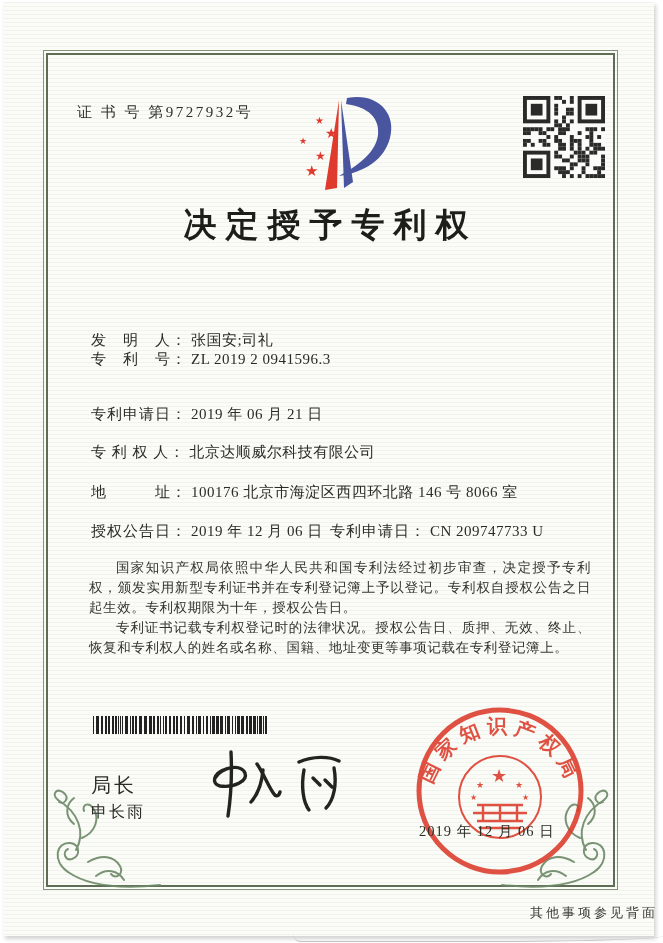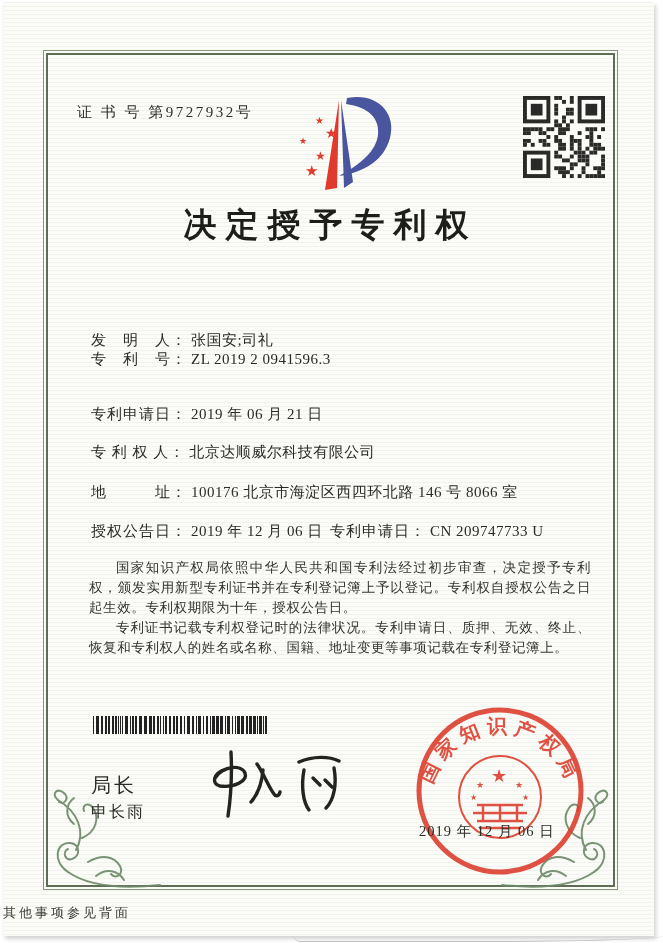--- a/index.html
+++ b/index.html
@@ -25,21 +25,21 @@
   .paras p { text-indent:2em; }
   .barcode { position:absolute; left:90px; top:714px; width:178px; height:18px; font-size:0; }
   .barcode i { display:inline-block; height:100%; background:#222; }
   .signer-title { position:absolute; left:88px; top:770px; font-size:20px; letter-spacing:3px; }
   .signer-name  { position:absolute; left:88px; top:800px; font-size:16px; letter-spacing:2px; }
   .signature { position:absolute; left:198px; top:742px; }
   .seal { position:absolute; left:410px; top:702px; }
   .seal-date { position:absolute; left:416px; top:820px; font-size:14.5px; letter-spacing:1px; color:#2e2d28; }
   .page-info { position:absolute; left:0; top:866px; width:655px; text-align:center;
     font-size:12.5px; letter-spacing:2px; color:#3a3a35; }
-  .back-note { position:absolute; left:0; top:902px; width:655px; text-align:left;
+  .back-note { position:absolute; left:0; top:902px; width:655px; text-align:right;
     font-size:13px; letter-spacing:3px; color:#3a3a35; }
   .corner { position:absolute; }
   .corner-right { transform:scaleX(-1); }
   .scanner-edge { position:absolute; left:290px; top:928px; width:370px; height:12px;
     border-bottom:1px solid #c2c2be; border-radius:0 0 50% 8px; }
 </style>
 </head>
 <body>
 
 <div class="paper">
@@ -240,21 +240,21 @@
   </div>
   <div class="row" style="top:520px">
     <span class="flabel">授权公告日：</span><span class="fvalue">2019 年 12 月 06 日</span>
   </div>
   <div class="row" style="left:327px; top:520px">
     <span class="flabel">专利申请日：</span><span class="fvalue">CN 209747733 U</span>
   </div>
 
   <div class="paras">
     <p>国家知识产权局依照中华人民共和国专利法经过初步审查，决定授予专利权，颁发实用新型专利证书并在专利登记簿上予以登记。专利权自授权公告之日起生效。专利权期限为十年，授权公告日。</p>
-    <p>专利证书记载专利权登记时的法律状况。专利申请日、质押、无效、终止、恢复和专利权人的姓名或名称、国籍、地址变更等事项记载在专利登记簿上。</p>
+    <p>专利证书记载专利权登记时的法律状况。授权公告日、质押、无效、终止、恢复和专利权人的姓名或名称、国籍、地址变更等事项记载在专利登记簿上。</p>
   </div>
 
   <div class="barcode" id="barcode"><i style="width: 1px; margin-right: 2px;"></i><i style="width: 3px; margin-right: 2px;"></i><i style="width: 2px; margin-right: 2px;"></i><i style="width: 2px; margin-right: 1px;"></i><i style="width: 2px; margin-right: 2px;"></i><i style="width: 2px; margin-right: 1px;"></i><i style="width: 2px; margin-right: 1px;"></i><i style="width: 1px; margin-right: 1px;"></i><i style="width: 1px; margin-right: 1px;"></i><i style="width: 1px; margin-right: 2px;"></i><i style="width: 3px; margin-right: 2px;"></i><i style="width: 1px; margin-right: 1px;"></i><i style="width: 2px; margin-right: 1px;"></i><i style="width: 2px; margin-right: 2px;"></i><i style="width: 3px; margin-right: 2px;"></i><i style="width: 3px; margin-right: 2px;"></i><i style="width: 3px; margin-right: 1px;"></i><i style="width: 2px; margin-right: 2px;"></i><i style="width: 2px; margin-right: 1px;"></i><i style="width: 1px; margin-right: 2px;"></i><i style="width: 1px; margin-right: 1px;"></i><i style="width: 2px; margin-right: 2px;"></i><i style="width: 2px; margin-right: 2px;"></i><i style="width: 2px; margin-right: 1px;"></i><i style="width: 2px; margin-right: 2px;"></i><i style="width: 2px; margin-right: 2px;"></i><i style="width: 1px; margin-right: 2px;"></i><i style="width: 3px; margin-right: 2px;"></i><i style="width: 2px; margin-right: 2px;"></i><i style="width: 1px; margin-right: 1px;"></i><i style="width: 3px; margin-right: 2px;"></i><i style="width: 1px; margin-right: 2px;"></i><i style="width: 2px; margin-right: 2px;"></i><i style="width: 1px; margin-right: 1px;"></i><i style="width: 3px; margin-right: 1px;"></i><i style="width: 3px; margin-right: 1px;"></i><i style="width: 3px; margin-right: 2px;"></i><i style="width: 1px; margin-right: 1px;"></i><i style="width: 3px; margin-right: 2px;"></i><i style="width: 1px; margin-right: 2px;"></i><i style="width: 1px; margin-right: 1px;"></i><i style="width: 3px; margin-right: 1px;"></i><i style="width: 3px; margin-right: 2px;"></i><i style="width: 2px; margin-right: 1px;"></i><i style="width: 3px; margin-right: 1px;"></i><i style="width: 3px; margin-right: 1px;"></i><i style="width: 1px; margin-right: 1px;"></i><i style="width: 3px; margin-right: 1px;"></i><i style="width: 1px; margin-right: 1px;"></i><i style="width: 2px; margin-right: 2px;"></i></div>
 
   <div class="signer-title">局长</div>
   <div class="signer-name">申长雨</div>
 
   <svg class="signature" width="160" height="82" viewBox="0 0 160 82">
     <g stroke="#23231f" stroke-width="3.4" fill="none" stroke-linecap="round" stroke-linejoin="round">
       <path d="M14,34 C22,22 40,20 44,29 C47,37 33,44 19,42 C10,40 12,29 25,25"></path>

